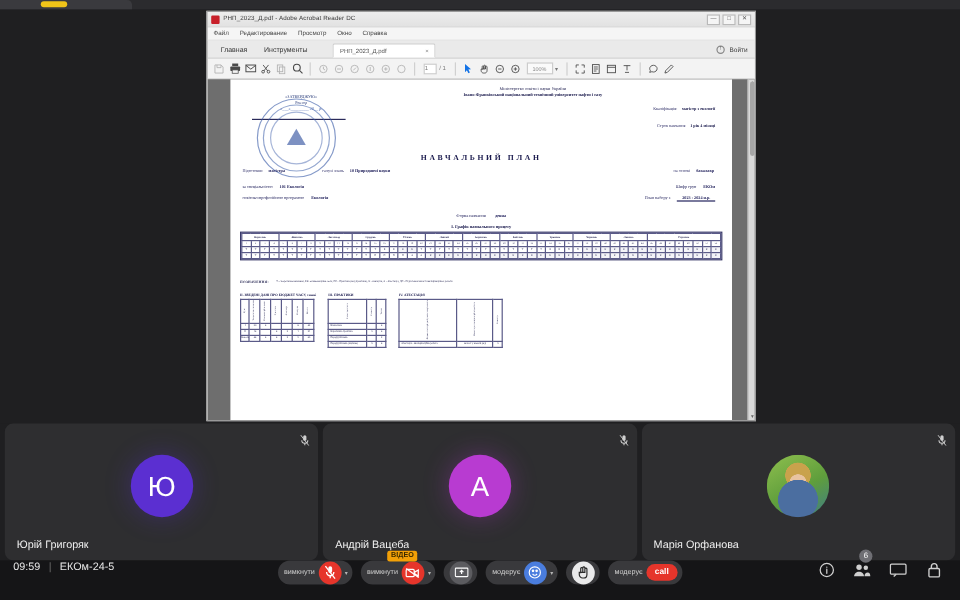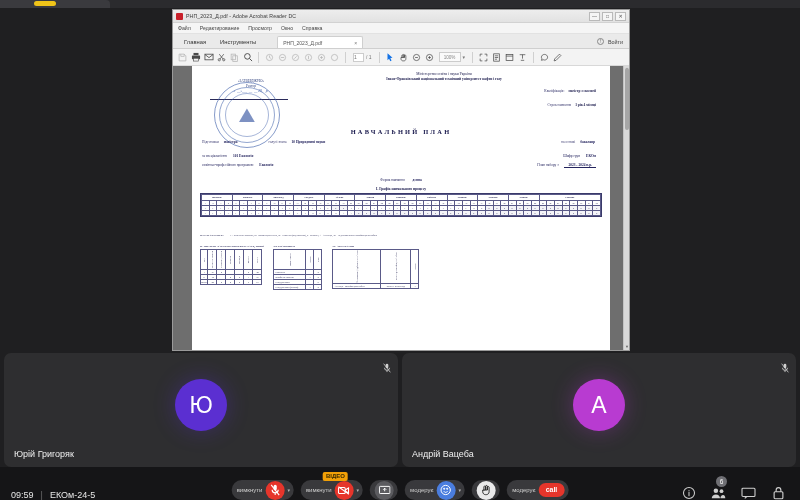--- a/index.html
+++ b/index.html
@@ -295,21 +295,21 @@
     background:
       radial-gradient(circle at 50% 72%, #4b6ea0 0 36%, transparent 37%),
       radial-gradient(circle at 50% 45%, #e8c3a0 0 18%, transparent 19%),
       radial-gradient(circle at 50% 33%, #c9a24c 0 24%, transparent 25%),
       linear-gradient(150deg, #8fbf4e 0%, #5f9e3c 55%, #3f7d86 100%);
   }
 
   
   .bottombar {
     position: absolute; left: 0; bottom: 0; width: 800px; height: 33px;
-    background: #151517; display: flex; align-items: flex-end;
+    background: #151517; display: flex; align-items: flex-start;
   }
   .bb-left {
     display: flex; align-items: center; gap: 7px; padding-left: 11px;
     font-size: 9px; color: #e6e6e6; white-space: nowrap;
   }
   .bb-left .sep { color: #6a6a6a; }
   .bb-center {
     position: absolute; left: 50%; transform: translateX(-50%);
     display: flex; align-items: center; gap: 7px;
   }
@@ -935,20 +935,30 @@
       <div class="tile">
         <div class="mic"><svg width="8" height="10" viewBox="0 0 12 15" fill="none" stroke="#cfcfcf" stroke-width="1.3">
             <rect x="4" y="1" width="4" height="7" rx="2" fill="#cfcfcf" stroke="none"></rect>
             <path d="M2.2 7.2a3.8 3.8 0 007.6 0"></path>
             <path d="M6 11v2.6"></path>
             <path d="M1 1l10 13" stroke="#cfcfcf" stroke-width="1.2"></path>
           </svg></div>
         <div class="av" style="background: rgb(184, 59, 209); box-shadow: rgba(184, 59, 209, 0.333) 0px 0px 22px;">А</div>
         <div class="name">Андрій Вацеба</div>
       </div>
+      <div class="tile">
+        <div class="mic"><svg width="8" height="10" viewBox="0 0 12 15" fill="none" stroke="#cfcfcf" stroke-width="1.3">
+            <rect x="4" y="1" width="4" height="7" rx="2" fill="#cfcfcf" stroke="none"></rect>
+            <path d="M2.2 7.2a3.8 3.8 0 007.6 0"></path>
+            <path d="M6 11v2.6"></path>
+            <path d="M1 1l10 13" stroke="#cfcfcf" stroke-width="1.2"></path>
+          </svg></div>
+        <div class="av ph-woman"></div>
+        <div class="name">Марія Орфанова</div>
+      </div>
     </div>
 
   <div class="bottombar">
     <div class="bb-left">
       <span>09:59</span>
       <span class="sep">|</span>
       <span>ЕКОм-24-5</span>
     </div>
 
     <div class="bb-center" id="controls">

